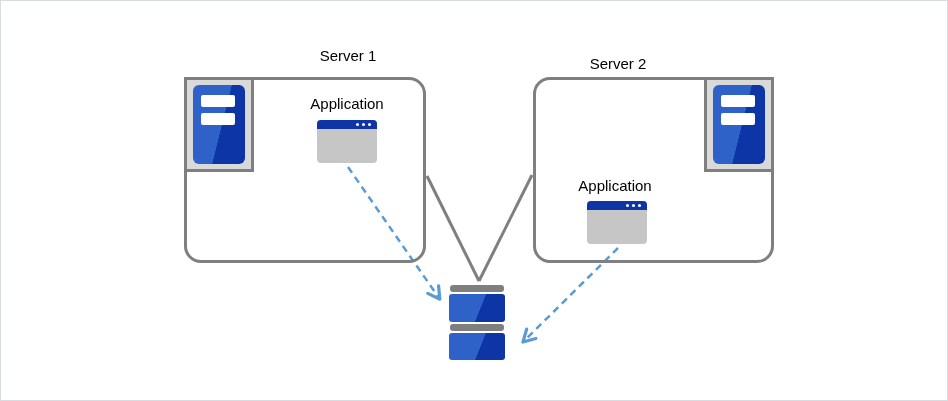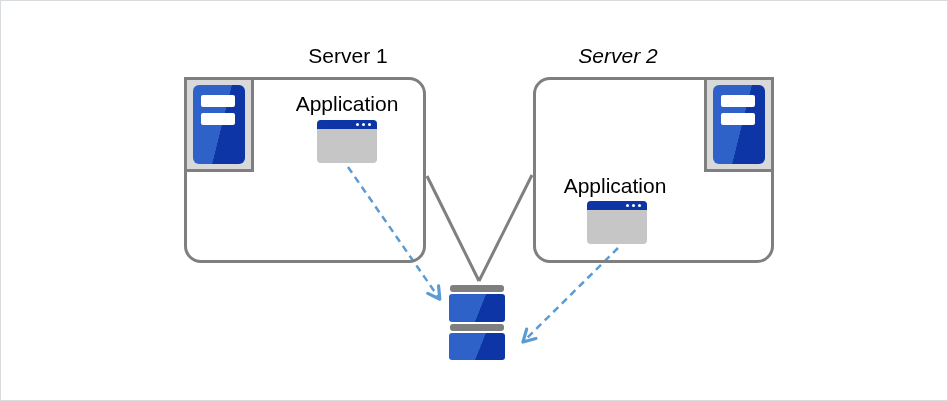--- a/index.html
+++ b/index.html
@@ -2,21 +2,21 @@
 <html><head>
 <meta charset="utf-8">
 <style>
   html,body{margin:0;padding:0;background:#f3f3f3;font-family:"Liberation Sans",sans-serif;}
   .canvas{
     position:relative;width:948px;height:401px;background:#ffffff;
     border:1px solid #d9dcde;box-sizing:border-box;overflow:hidden;
     color:#000;
   }
   .label{
-    position:absolute;text-align:center;font-size:21px;line-height:22px;color:#000;
+    position:absolute;text-align:center;font-size:15px;line-height:22px;color:#000;
     white-space:nowrap;
   }
   
   .server-box{
     position:absolute;box-sizing:border-box;
     border:3px solid #7f7f7f;border-radius:17px;background:transparent;
   }
   
   .server-icon{
     position:absolute;width:70px;height:95px;box-sizing:border-box;
@@ -86,21 +86,21 @@
   <div class="label" style="left:276px;top:92px;width:140px;">Application</div>
 
   <div class="window-icon" style="left:316px;top:119px;">
     <div class="window-titlebar">
       <span class="win-dot"></span>
       <span class="win-dot"></span>
       <span class="win-dot"></span>
     </div>
   </div>
 
-  <div class="label" style="left:547px;top:44px;width:140px;font-style:italic;">Server 2</div>
+  <div class="label" style="left:547px;top:52px;width:140px;">Server 2</div>
 
   <div class="server-box" style="left:532px;top:76px;width:241px;height:186px;"></div>
 
   <div class="server-icon" style="left:703px;top:76px;">
     <div class="tower">
       <div class="tower-bar b1"></div>
       <div class="tower-bar b2"></div>
     </div>
   </div>
 

